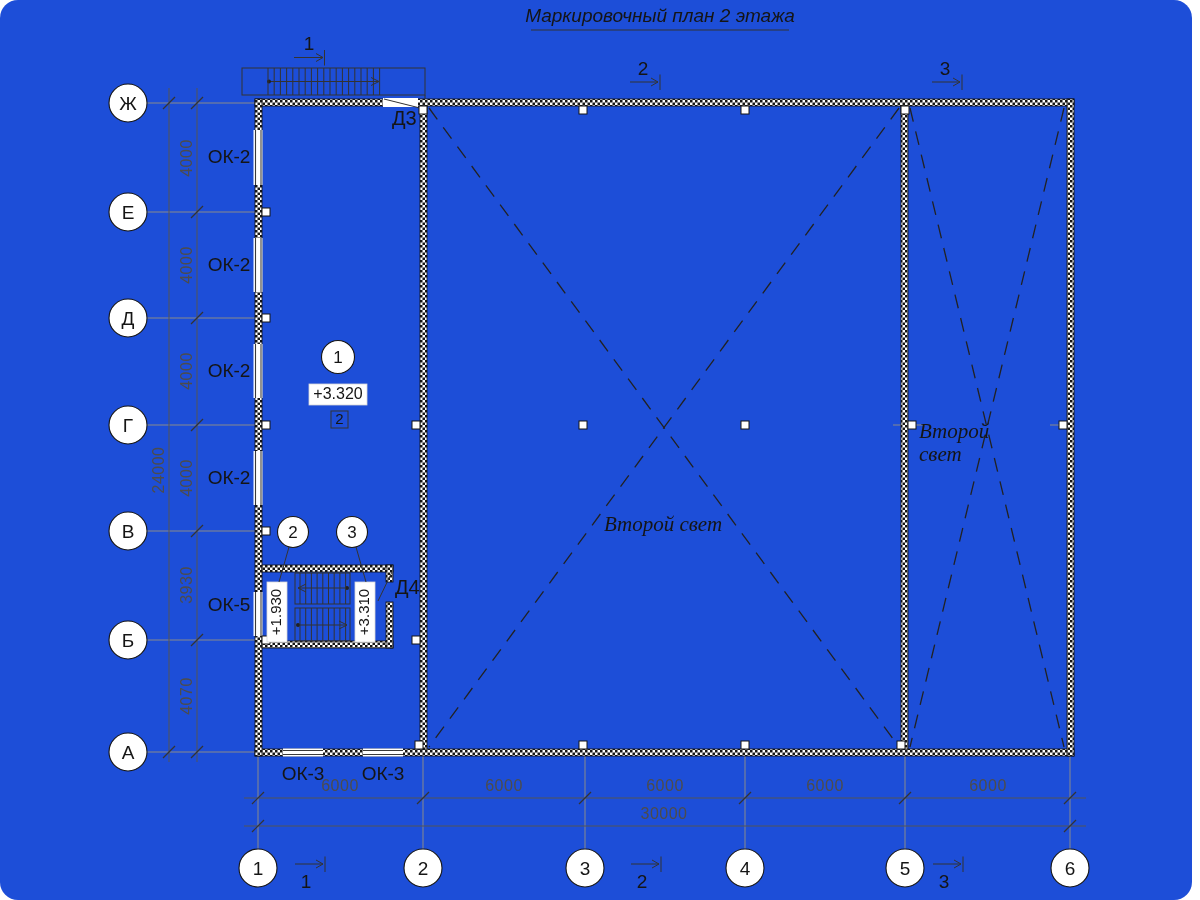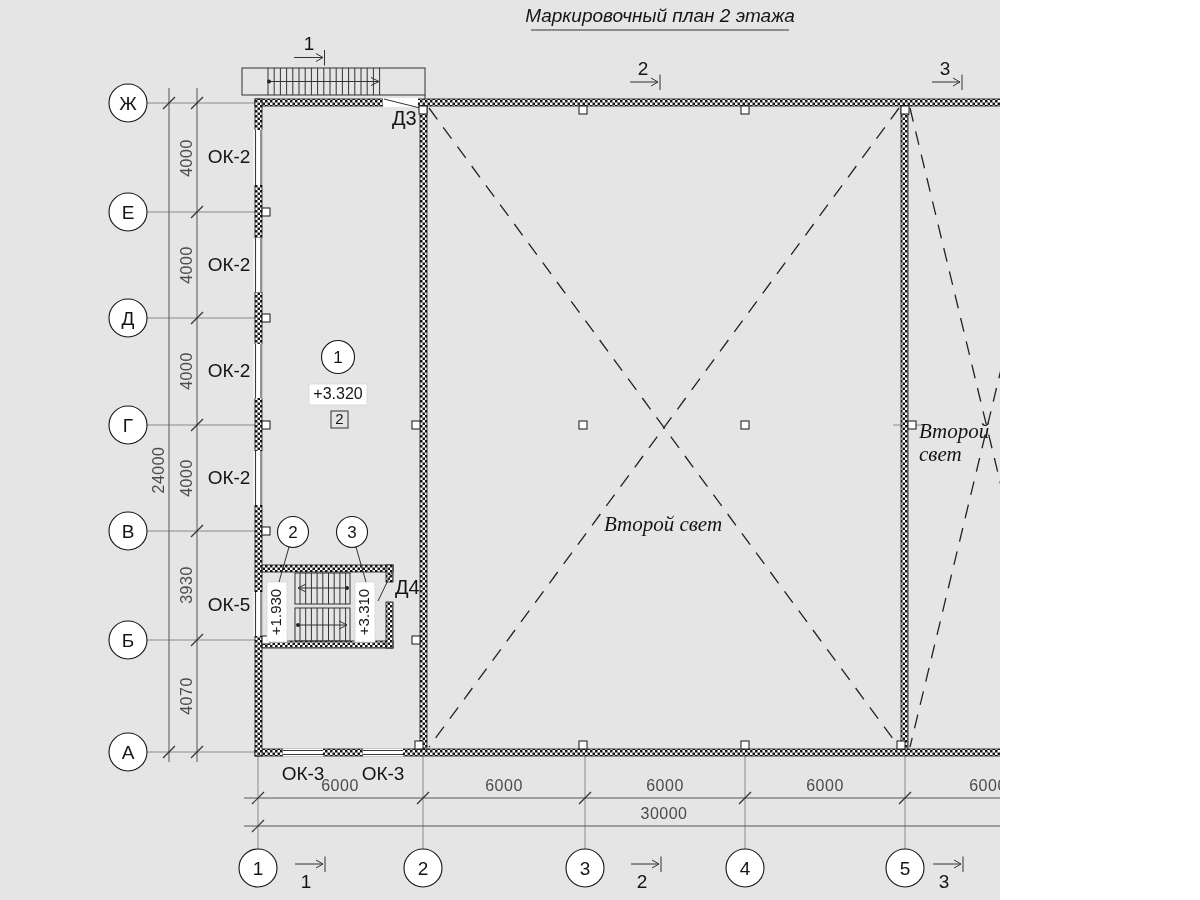--- a/index.html
+++ b/index.html
@@ -1,17 +1,17 @@
 <!DOCTYPE html>
 <html><head>
 <meta charset="utf-8">
 <style>
   html,body{margin:0;padding:0;background:#fff;}
-  #stage{position:relative;width:1000px;height:900px;background:#e5e5e5;overflow:hidden;
-         font-family:"Liberation Sans",sans-serif;}
+  #stage{position:relative;width:1192px;height:900px;background:#1d4ed8;overflow:hidden;
+         font-family:"Liberation Sans",sans-serif;border-radius:18px;}
   svg{position:absolute;left:0;top:0;}
   svg text{font-family:"Liberation Sans",sans-serif;fill:#151515;}
   .title-txt{font-size:19px;font-style:italic;}
   .axis-txt{font-size:19px;text-anchor:middle;}
   .dim-txt{font-size:16px;fill:#4c4c4c;text-anchor:middle;letter-spacing:.5px;}
   .lbl-txt{font-size:19px;text-anchor:middle;}
   .door-txt{font-size:20px;}
   .lvl-txt{font-size:15px;text-anchor:middle;}
   .lvl-txt-b{font-size:16px;text-anchor:middle;}
   .tag-txt{font-size:17px;text-anchor:middle;}

